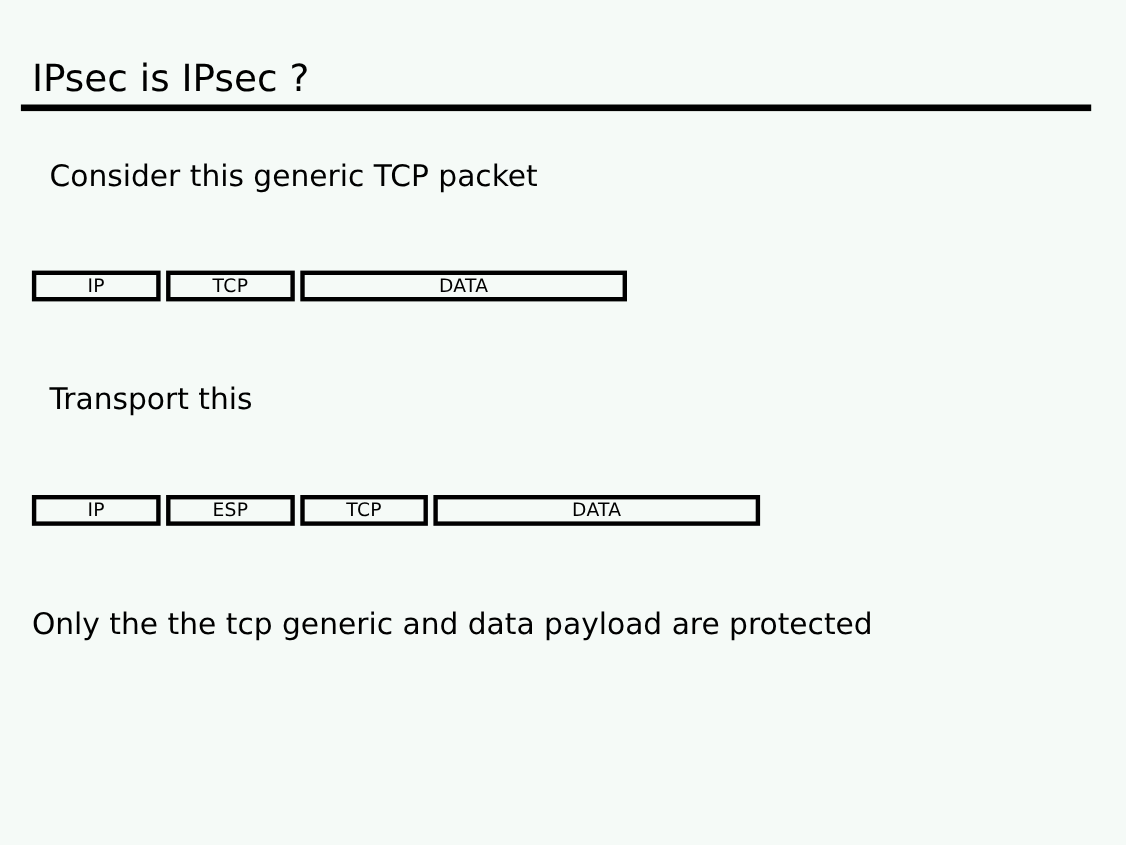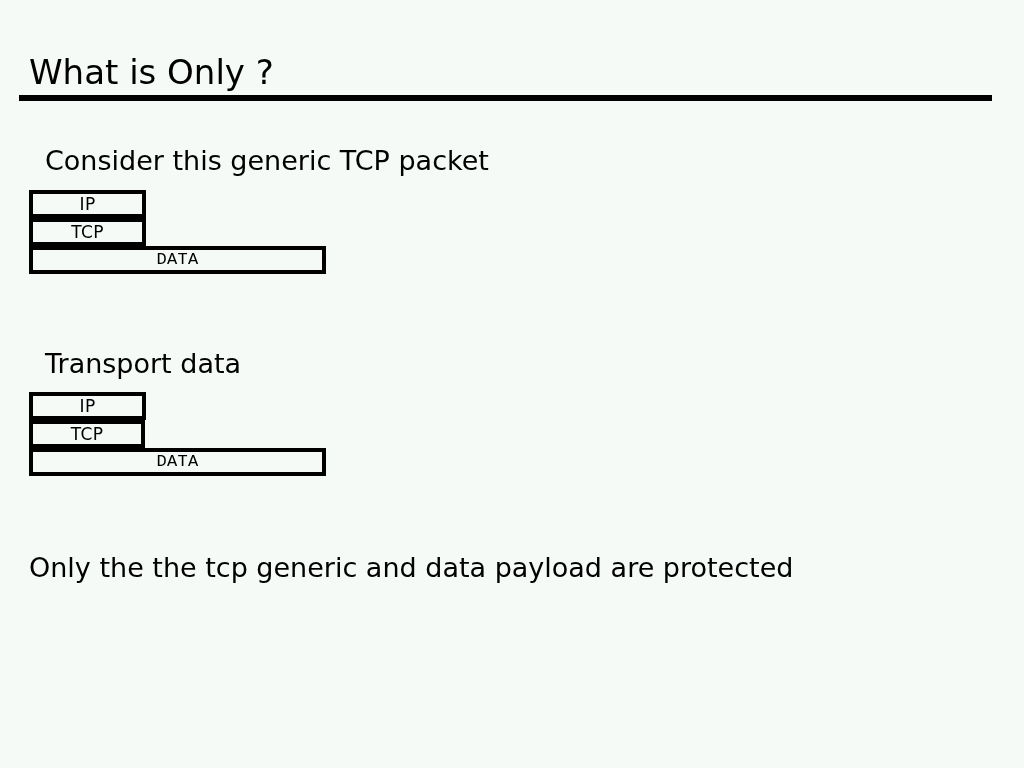--- a/index.html
+++ b/index.html
@@ -55,22 +55,21 @@
     font-size: 27px;
     line-height: 32px;
     font-weight: 400;
     white-space: nowrap;
   }
 
   
   .packet-row {
     position: absolute;
     display: flex;
-    align-items: flex-start;
-    flex-direction: column;
+    align-items: flex-end;
   }
   #packet-row-generic {
     left: 29px;
     top: 190px;
     height: 84px;
   }
   #packet-row-transport {
     left: 29px;
     top: 392px;
     height: 86px;
@@ -78,21 +77,21 @@
 
   .packet-field {
     border: 4px solid #000000;
     background: transparent;
     box-sizing: border-box;
     display: flex;
     align-items: center;
     justify-content: center;
     margin-right: 5px;
   }
-  .packet-field:last-child { margin-right: 0; font-family: Liberation Mono, monospace; }
+  .packet-field:last-child { margin-right: 0; }
 
   .packet-field-label {
     font-size: 17px;
     line-height: 20px;
     font-weight: 400;
     letter-spacing: 0.3px;
     text-align: center;
     user-select: none;
   }
 
@@ -100,42 +99,45 @@
   .w-ip   { width: 117px; }
   .w-tcp  { width: 117px; }
   .w-esp  { width: 117px; }
   .w-tcp2 { width: 116px; }
   .w-data1 { width: 297px; }
   .w-data2 { width: 297px; }
 </style>
 </head>
 <body>
 
-<div class="slide-title">What is Only ?</div>
+<div class="slide-title">IPsec is IPsec ?</div>
 <div class="title-rule"></div>
 
 <div class="heading" id="heading-consider">Consider this generic TCP packet</div>
 
 <div class="packet-row" id="packet-row-generic">
   <div class="packet-field w-ip">
     <span class="packet-field-label">IP</span>
   </div>
   <div class="packet-field w-tcp">
     <span class="packet-field-label">TCP</span>
   </div>
   <div class="packet-field w-data1">
     <span class="packet-field-label">DATA</span>
   </div>
 </div>
 
-<div class="heading" id="heading-transport">Transport data</div>
+<div class="heading" id="heading-transport">Transport this</div>
 
 <div class="packet-row" id="packet-row-transport">
   <div class="packet-field w-ip">
     <span class="packet-field-label">IP</span>
+  </div>
+  <div class="packet-field w-esp">
+    <span class="packet-field-label">ESP</span>
   </div>
   <div class="packet-field w-tcp2">
     <span class="packet-field-label">TCP</span>
   </div>
   <div class="packet-field w-data2">
     <span class="packet-field-label">DATA</span>
   </div>
 </div>
 
 <div class="caption">Only the the tcp generic and data payload are protected</div>

